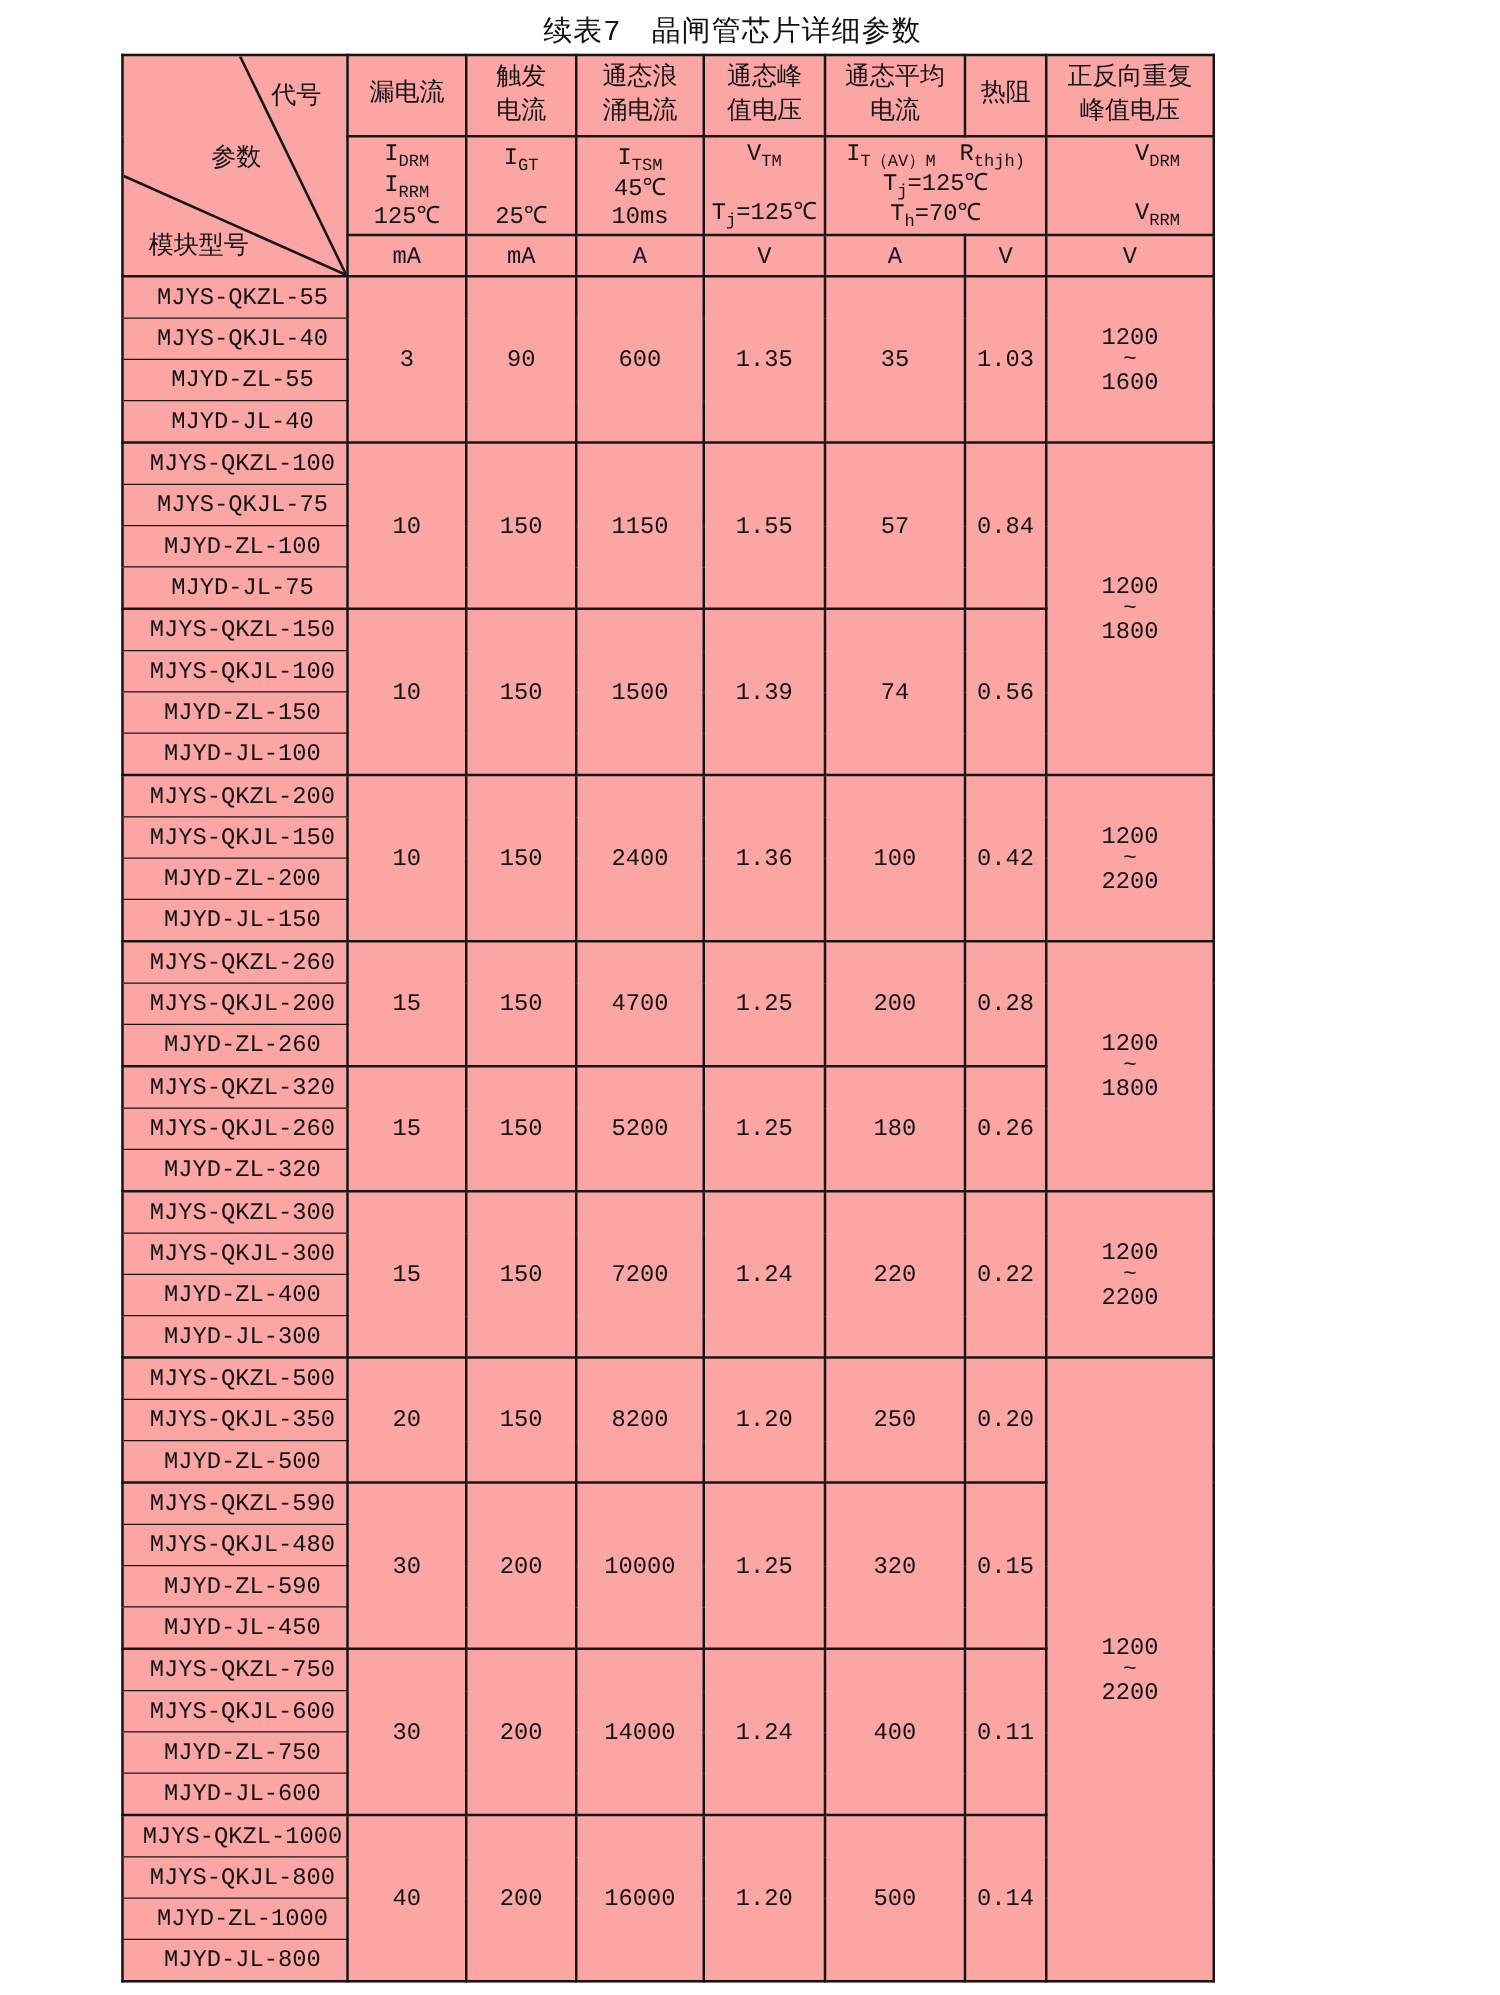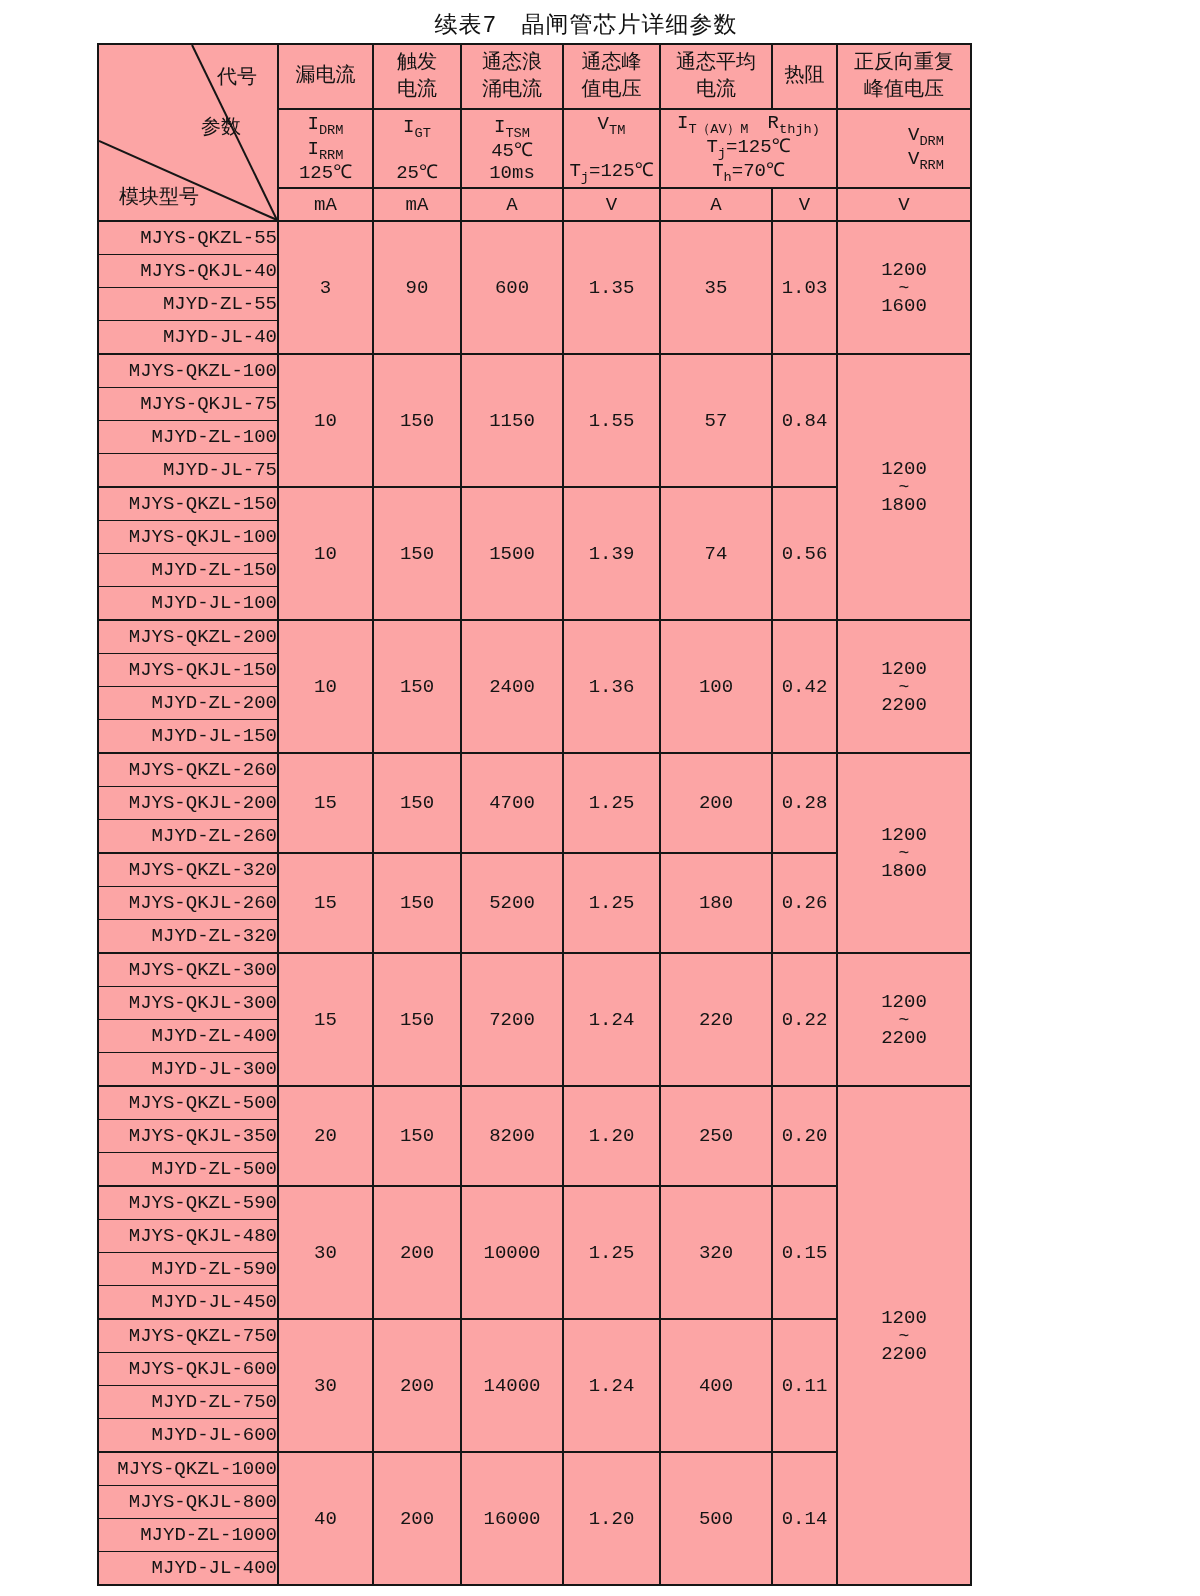--- a/index.html
+++ b/index.html
@@ -26,33 +26,33 @@
     overflow:hidden;
   }
   
   tr.r-label td { height:63px; font-size:20px; line-height:1.32; }
   tr.r-param td { height:76px; }
   tr.r-unit td  { height:31px; }
   .pwrap {
     height:72px; display:flex; flex-direction:column;
     justify-content:flex-end; align-items:center; padding:2px 0 3px;
   }
-  .pwrap.centered { justify-content:center;margin-left:44px; }
+  .pwrap.centered { justify-content:space-between;margin-left:44px; }
   .pl { min-height:22px; line-height:22px; white-space:pre; }
   sub { font-size:0.72em; line-height:1; }
   
   td.corner { position:relative; padding:0; }
   td.corner svg { position:absolute; top:0; left:0; width:100%; height:100%; }
   .c-lbl { position:absolute; font-size:20px; white-space:nowrap; }
   .c-code   { top:20px;  left:118px; }
-  .c-param  { top:70px;  left:70px;margin-left:32px;  }
+  .c-param  { top:70px;  left:70px;  }
   .c-module { top:140px; left:20px;  }
   
   tbody td.model {
-    text-align:right; padding-left:12px; height:32px;
+    text-align:center; padding-left:12px; height:32px;
     font-size:19px; white-space:nowrap;
   }
   tbody td.model.tthin { border-top-width:1px; }
   tbody td.model.bthin { border-bottom-width:1px; }
   tbody td.val { font-size:19px; }
   tbody td.vrange { font-size:19px; }
   .vrange .vr-line { line-height:22px; }
   .vrange .tilde   { line-height:14px; font-size:18px; }
 </style>
 </head>
@@ -375,18 +375,18 @@
           <td class="val" rowspan="4">500</td>
           <td class="val" rowspan="4">0.14</td>
         </tr>
         <tr>
           <td class="model tthin bthin">MJYS-QKJL-800</td>
         </tr>
         <tr>
           <td class="model tthin bthin">MJYD-ZL-1000</td>
         </tr>
         <tr>
-          <td class="model tthin">MJYD-JL-400</td>
+          <td class="model tthin">MJYD-JL-800</td>
         </tr>
       </tbody>
   </table>
 
 </div>
 
 </body></html>

